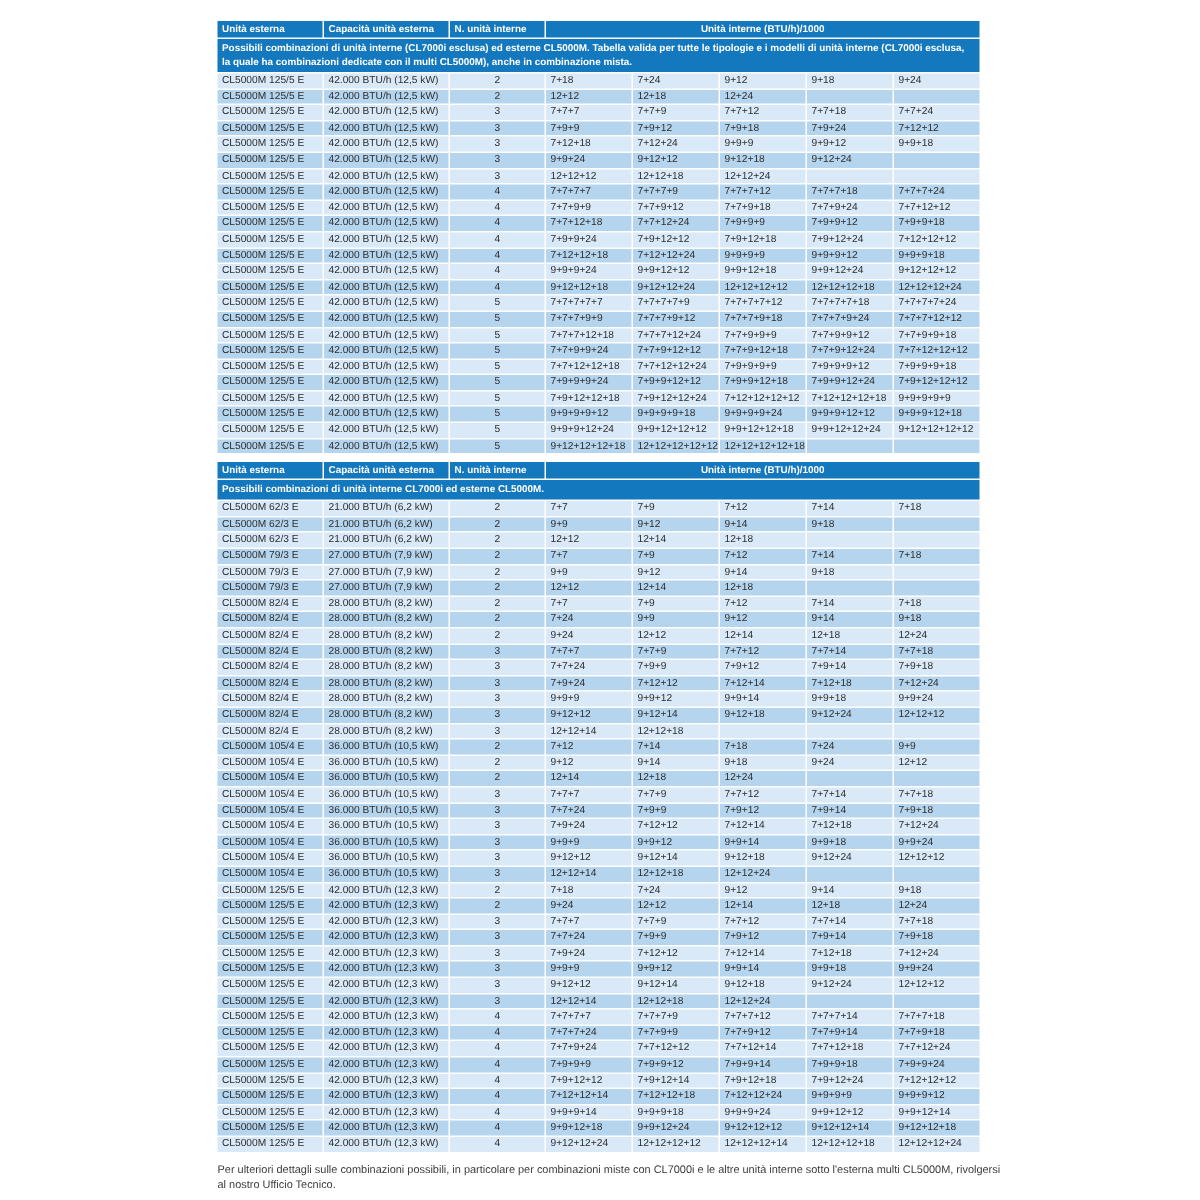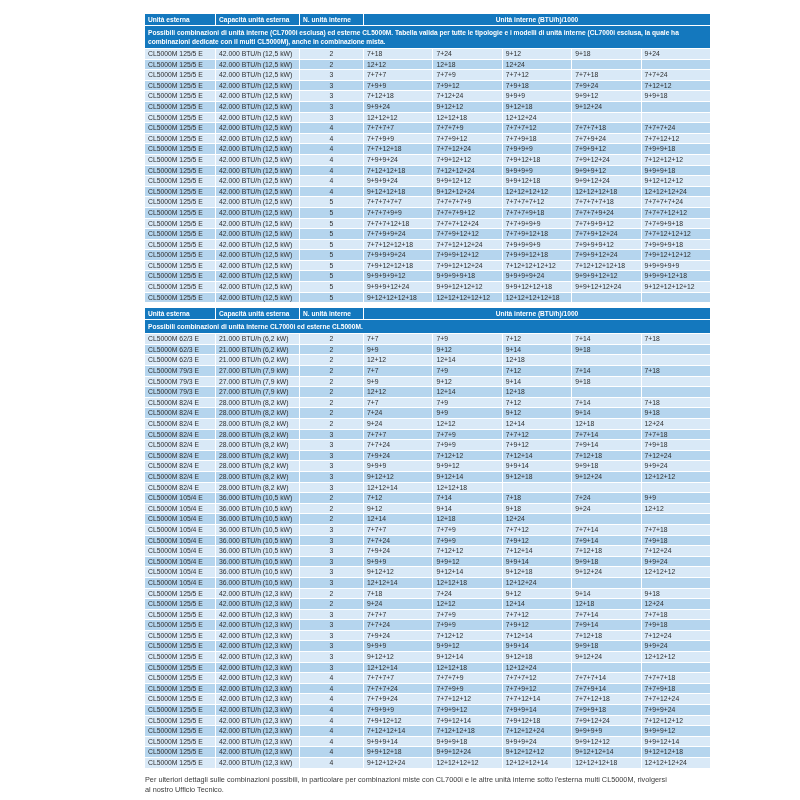--- a/index.html
+++ b/index.html
@@ -1,21 +1,21 @@
 <!DOCTYPE html>
 <html><head>
 <meta charset="utf-8">
 <style>
   html,body{margin:0;padding:0;}
   body{
     width:800px;height:800px;background:#ffffff;position:relative;
     font-family:"Liberation Sans","DejaVu Sans",sans-serif;
     -webkit-font-smoothing:antialiased;
   }
-  #content{position:absolute;left:145px;top:14px;width:565px;}
+  #content{position:absolute;left:145px;top:14px;width:508px;}
   .btable{display:flex;flex-direction:column;gap:1px;background:#ffffff;}
   .btable + .btable{margin-top:6px;}
   
   .t-head{display:grid;grid-template-columns:70px 83px 63px 1fr;column-gap:1px;}
   .t-head > div{
     background:#1478BE;color:#ffffff;font-weight:bold;font-size:6.6px;
     line-height:11px;height:11px;padding-left:3px;white-space:nowrap;overflow:hidden;
   }
   .t-head > div.hc{ text-align:center;padding-left:0; }
   

